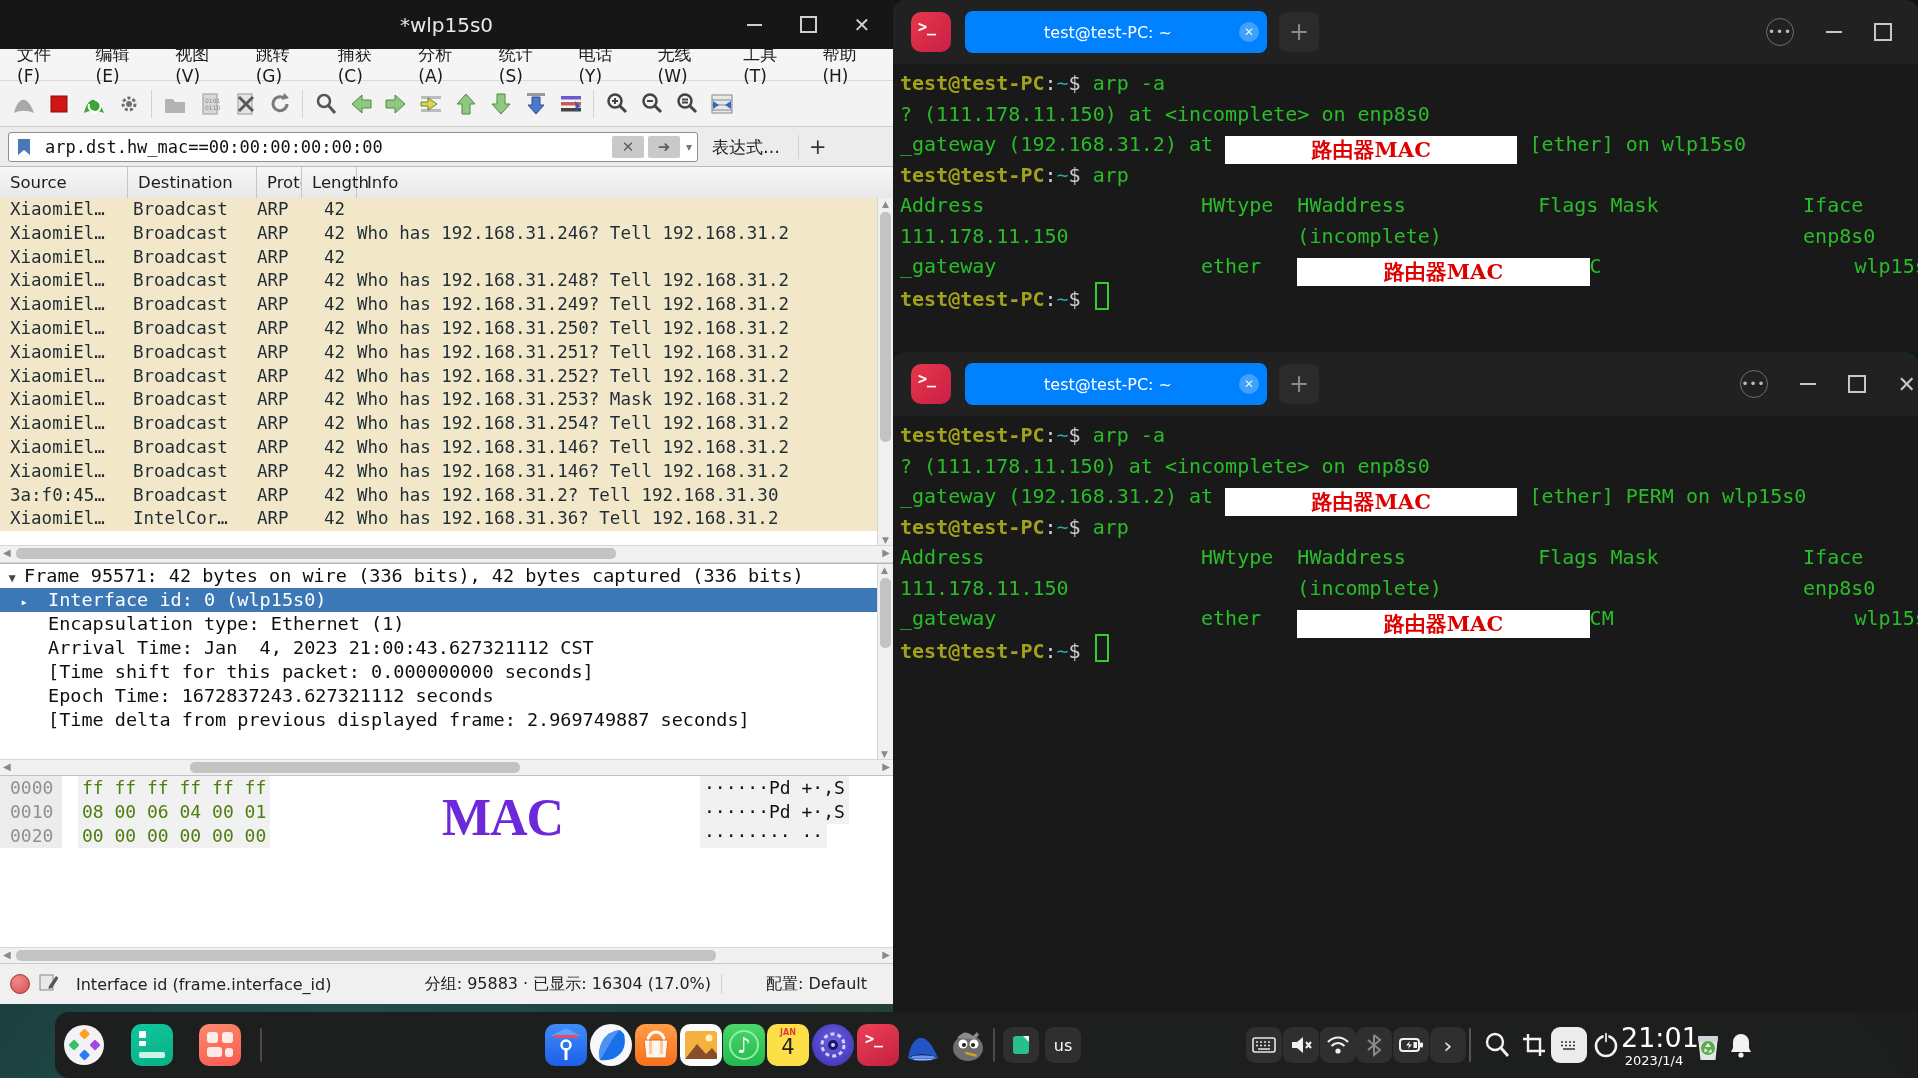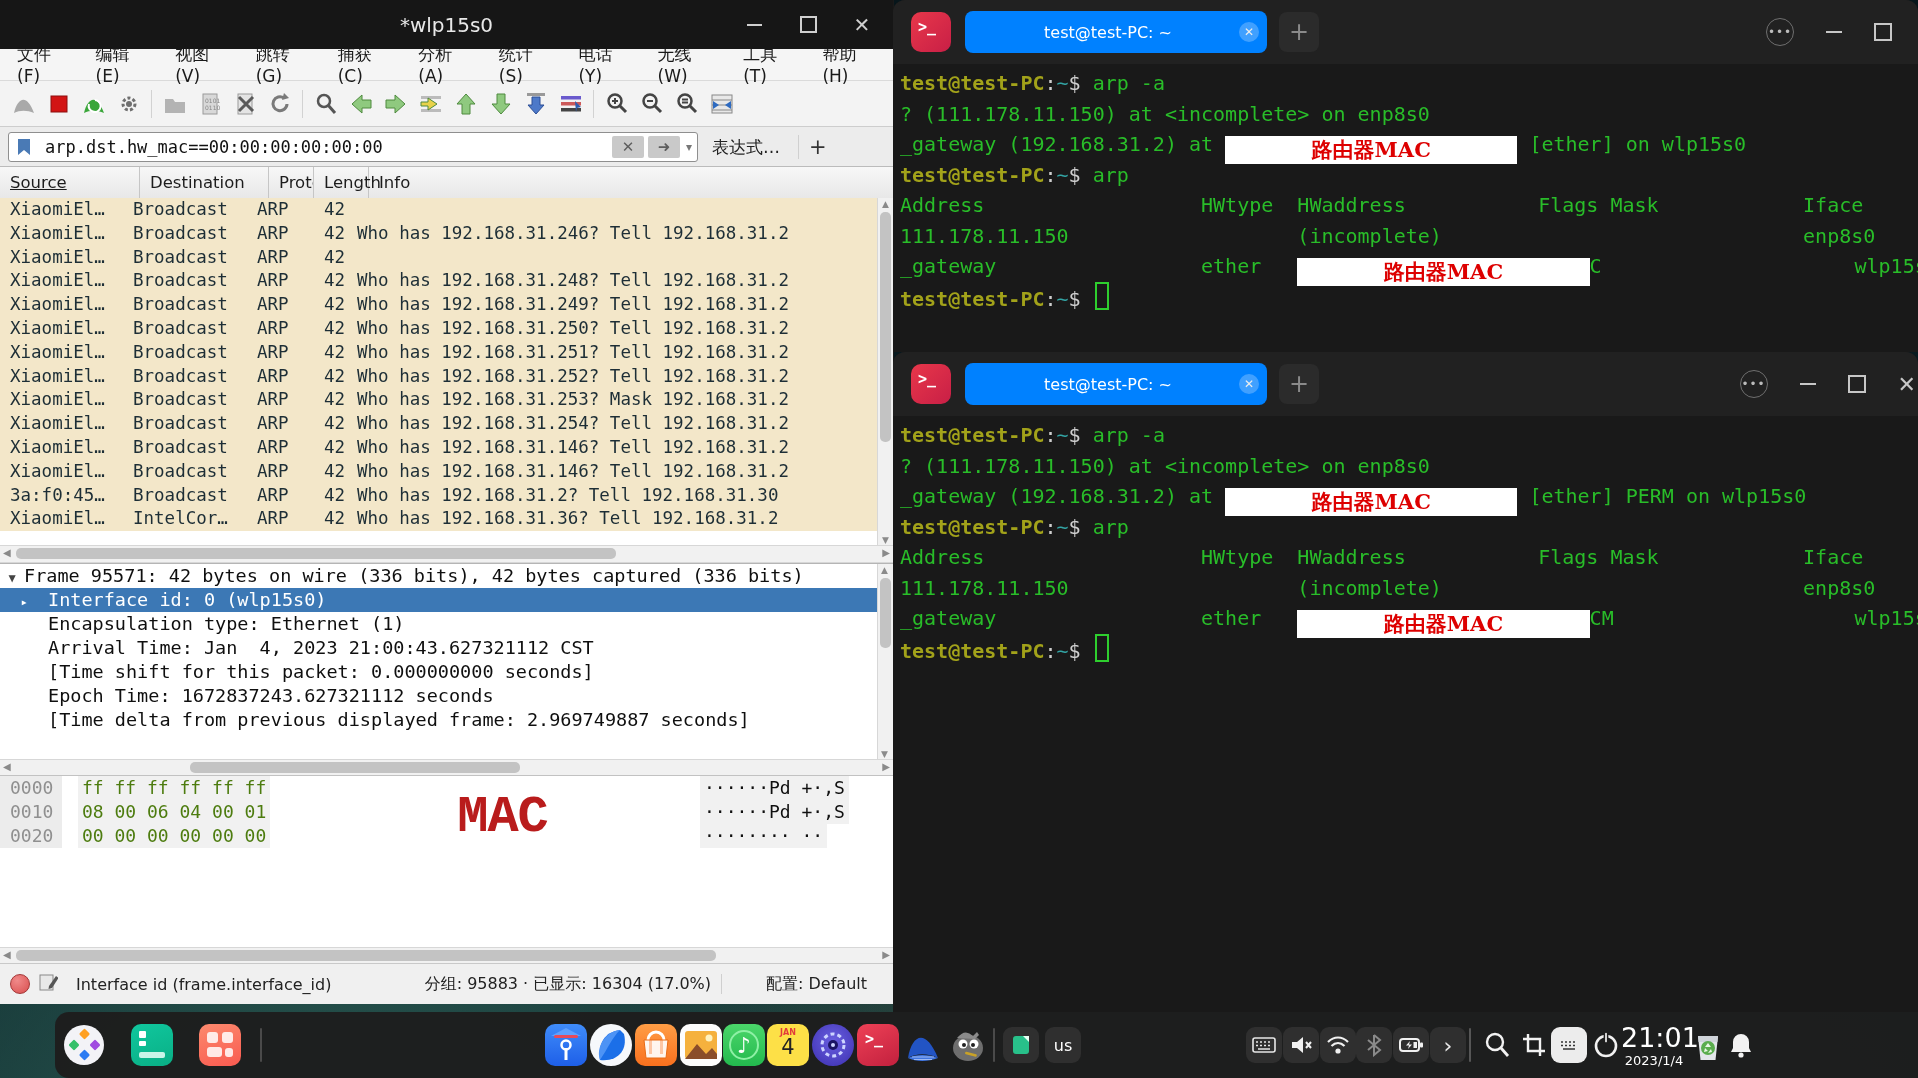--- a/index.html
+++ b/index.html
@@ -31,21 +31,21 @@
   .fbookmark{position:absolute;left:6px;top:5px;}
   .fbtns{position:absolute;right:6px;top:4px;display:flex;align-items:center;gap:4px;}
   .fxb,.fab{width:32px;height:22px;background:#c9c9c9;border-radius:2px;display:flex;align-items:center;justify-content:center;color:#5d5d5d;font-size:15px;font-weight:bold;}
   .fdd{color:#777;font-size:12px;margin-left:2px;}
   .fexpr{margin-left:14px;font-size:17px;color:#222;}
   .fplus{margin-left:18px;font-size:21px;color:#333;padding:0 10px;border-left:1px solid #d0d0d0;}
   
   .ws-list{position:absolute;left:0;top:166px;width:893px;height:379px;background:#fff;border-top:1px solid #bbb;}
   .pl-head{height:31px;background:linear-gradient(#f7f7f7,#e8e8e8);border-bottom:1px solid #bdbdbd;display:flex;font-size:16.5px;color:#1c1c1c;align-items:center;}
   .ph{padding-left:10px;border-right:1px solid #c6c6c6;height:100%;display:flex;align-items:center;box-sizing:border-box;}
-  .ph1{width:140px;text-decoration:underline;} .ph2{width:129px;} .ph3{width:45px;overflow:hidden;white-space:nowrap;} .ph4{width:55px;} .ph5{flex:1;border-right:none;}
+  .ph1{width:128px;} .ph2{width:129px;} .ph3{width:45px;overflow:hidden;white-space:nowrap;} .ph4{width:55px;} .ph5{flex:1;border-right:none;}
   .prows{position:absolute;top:31px;left:0;right:15px;bottom:0;overflow:hidden;}
   .prow{display:flex;height:23.8px;line-height:23.8px;background:#f3e7c9;color:#1d2e36;font-family:"DejaVu Sans Mono",monospace;font-size:17.5px;white-space:nowrap;}
   .pc{overflow:hidden;} .pc-source{width:118px;padding-left:10px;} .pc-destination{width:124px;padding-left:5px;}
   .pc-protocol{width:45px;} .pc-length{width:43px;text-align:right;padding-right:12px;} .pc-info{flex:1;}
   .vsb{position:absolute;top:31px;right:0;width:15px;bottom:0;background:#f1f1f1;border-left:1px solid #d7d7d7;}
   .vsb .arr{position:absolute;left:0;right:0;text-align:center;font-size:9px;color:#8a8a8a;}
   .vsb .th{position:absolute;left:2px;right:2px;background:#c3c3c3;border-radius:5px;}
   .hsb{position:absolute;left:0;width:893px;height:16px;background:#f1f1f1;border-top:1px solid #d7d7d7;border-bottom:1px solid #d7d7d7;}
   .hsb .th{position:absolute;top:2px;height:11px;background:#c3c3c3;border-radius:5px;}
   .hsb .arr{position:absolute;top:1px;font-size:10px;color:#8a8a8a;}
@@ -57,22 +57,22 @@
   .dline.sel{background:#3c78b5;color:#fff;}
   .dline.sel .exp{color:#fff;}
   .dvsb{position:absolute;top:0;right:0;width:15px;bottom:0;background:#f1f1f1;border-left:1px solid #d7d7d7;}
   
   .ws-hex{position:absolute;left:0;top:775px;width:893px;height:172px;background:#fff;border-top:1px solid #c2c2c2;box-sizing:border-box;}
   .hrow{height:24px;line-height:24px;font-family:"DejaVu Sans Mono",monospace;font-size:18px;display:flex;white-space:pre;}
   .hoff{width:52px;padding-left:10px;color:#8f8f8f;background:#ececec;}
   .hbytes{margin-left:16px;color:#4d7c0f;background:#f1f1f1;padding:0 4px;}
   .hascii{position:absolute;left:700px;color:#101010;background:#f1f1f1;padding:0 4px;}
   .hrow{position:relative;}
-  .mac-overlay{position:absolute;left:415px;top:5px;width:175px;height:72px;background:#fff;color:#b91c1c;
-     font-family:Liberation Mono, monospace;font-weight:bold;font-size:52px;display:flex;align-items:center;justify-content:center;letter-spacing:-1px;}
+  .mac-overlay{position:absolute;left:415px;top:5px;width:175px;height:72px;background:#fff;color:#6d28d9;
+     font-family:Liberation Serif, serif;font-weight:bold;font-size:52px;display:flex;align-items:center;justify-content:center;letter-spacing:-1px;}
   
   .ws-status{position:absolute;left:0;top:963px;width:893px;height:40px;background:#f0f0f0;border-top:1px solid #c9c9c9;display:flex;align-items:center;font-size:16px;color:#222;}
   .st-dot{width:18px;height:18px;border-radius:50%;background:radial-gradient(circle at 35% 30%,#f08a8a,#d94f4f);border:1px solid #a33636;margin:0 8px 0 10px;}
   .st-field{margin-left:18px;}
   .st-stats{margin-left:auto;}
   .st-prof{margin:0 26px 0 34px;}
   .st-sep{width:1px;height:20px;background:#cfcfcf;margin:0 10px;}
   
   .term{position:absolute;left:893px;width:1025px;background:#191919;overflow:hidden;}
   .t1{top:0;height:352px;border-radius:12px 12px 0 0;}

